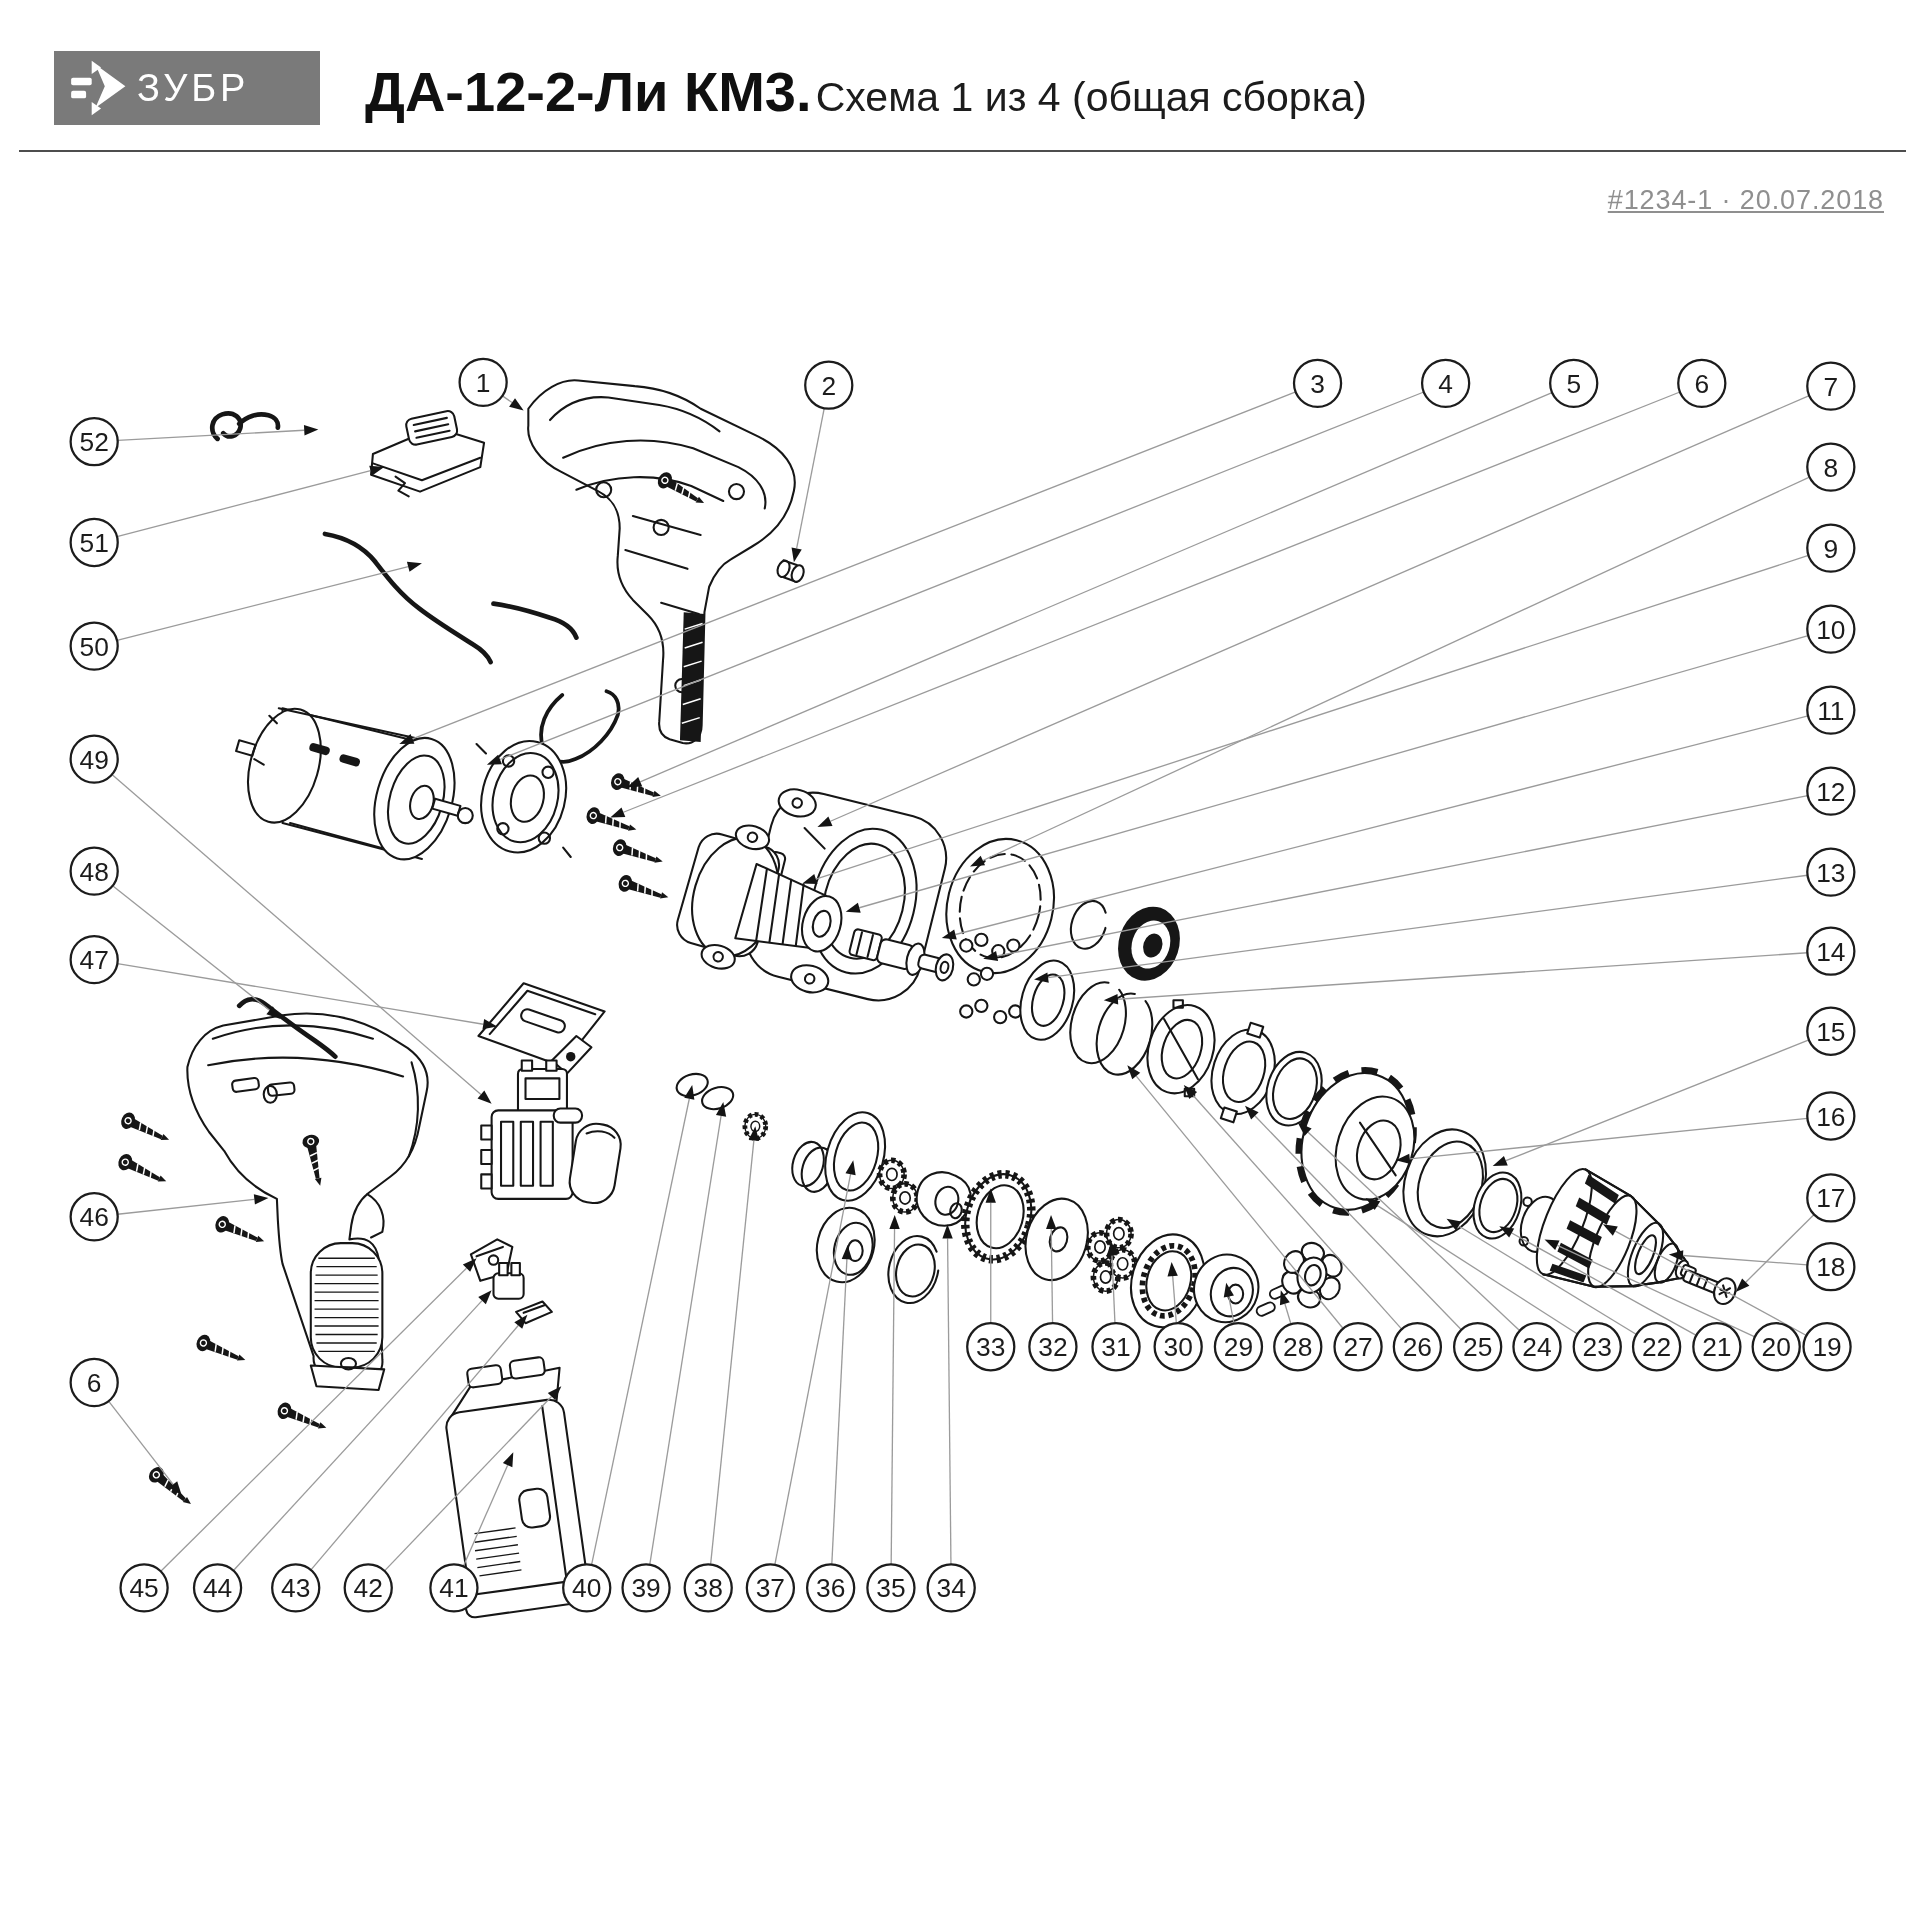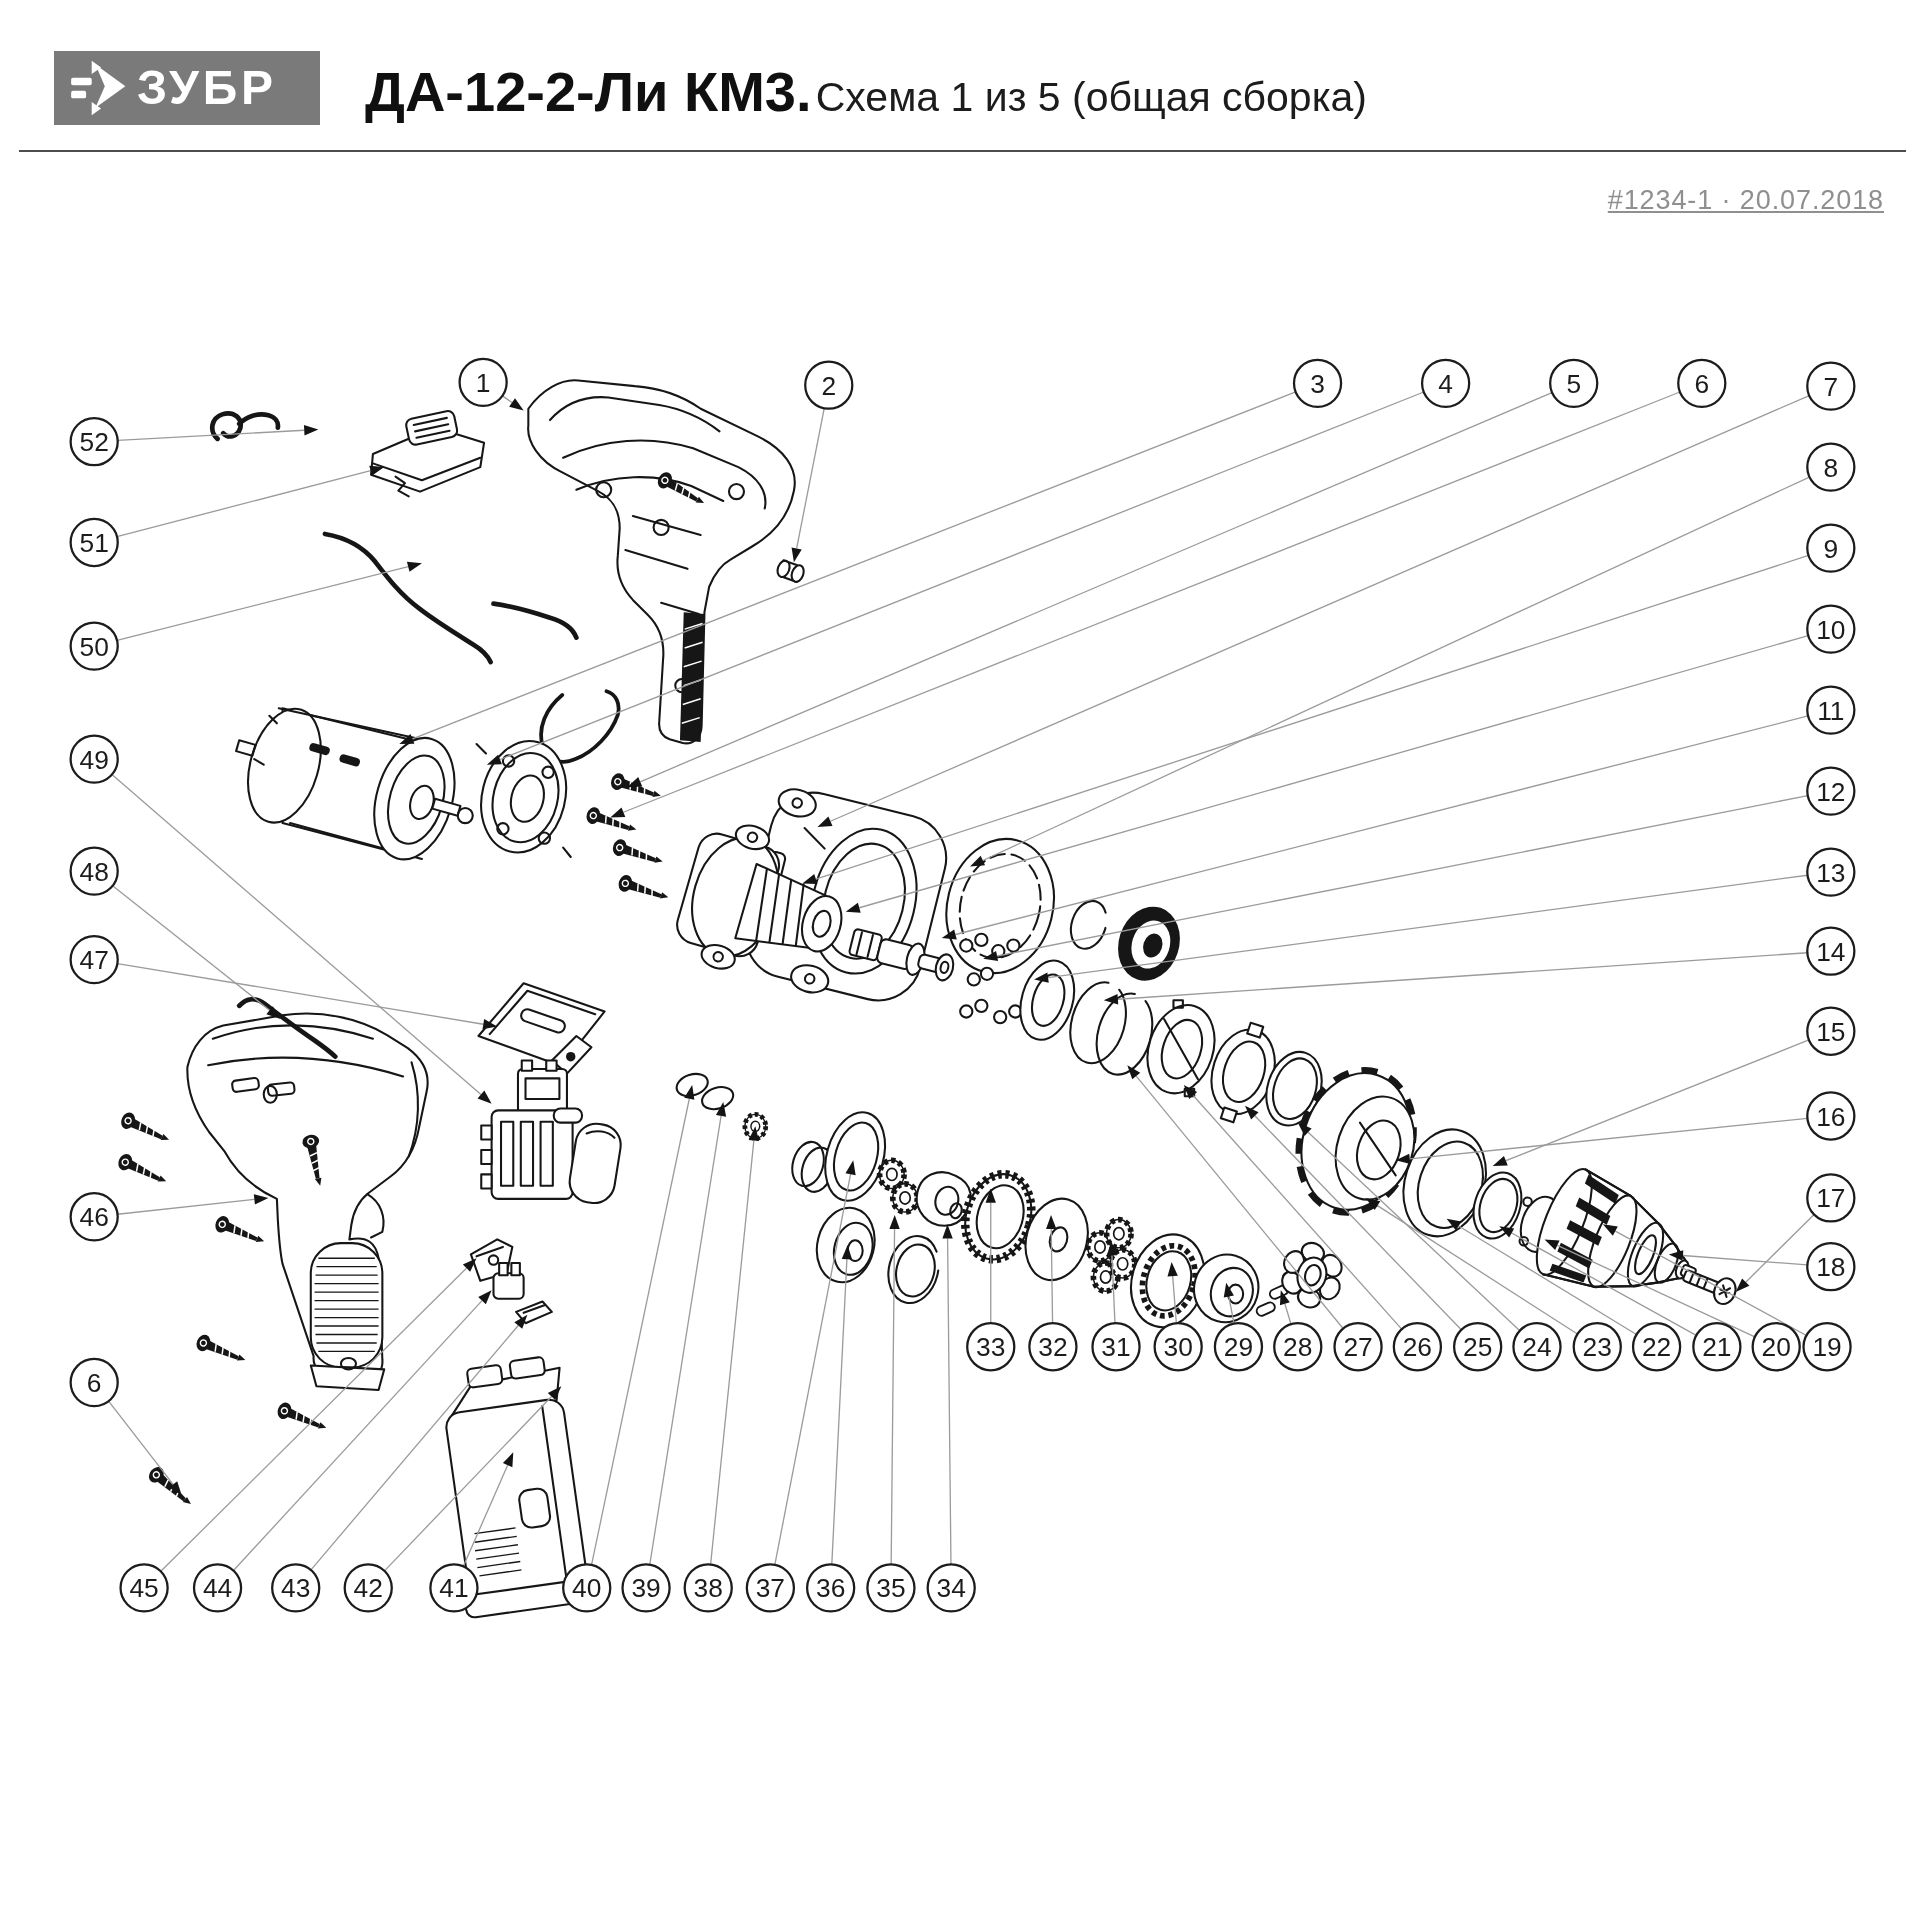--- a/index.html
+++ b/index.html
@@ -2,21 +2,21 @@
 <html style="font-size:15px"><head>
 <meta charset="utf-8">
 <style>
   html,body{margin:0;padding:0;background:#fff;}
   .page{position:relative;width:1925px;height:1925px;background:#fff;overflow:hidden;
         font-family:"Liberation Sans",sans-serif;}
   #diagram{position:absolute;left:0;top:0;}
   
   .logo{position:absolute;left:54px;top:51px;width:266px;height:74px;background:#7a7a7a;
         display:flex;align-items:center;justify-content:flex-start;}
-  .logo-text{color:#fff;font-weight:bold;font-size:48px;letter-spacing:3.8px;line-height:1;}
+  .logo-text{color:#fff;font-weight:normal;font-size:38px;letter-spacing:3.8px;line-height:1;}
   .title{position:absolute;left:365px;top:59px;white-space:nowrap;color:#101010;}
   .t-bold{font-size:56px;font-weight:bold;}
   .t-reg{font-size:41px;font-weight:normal;color:#1c1c1c;}
   .rule{position:absolute;left:19px;top:150px;width:1887px;height:0;border-top:2.4px solid #4d4d4d;}
   .docnum{position:absolute;right:41px;top:185px;font-size:27px;color:#8f8f8f;letter-spacing:0.9px;text-decoration:underline;}
   
   .wh{fill:#ffffff;stroke:#161616;stroke-width:2.2px;stroke-linejoin:round;}
   .ln{fill:none;stroke:#161616;stroke-width:2.2px;stroke-linejoin:round;stroke-linecap:round;}
   .thin{fill:none;stroke:#161616;stroke-width:1.4px;}
   .dk{fill:#161616;stroke:none;}
@@ -779,20 +779,20 @@
           <rect x="4" y="34" width="16" height="8" rx="2"></rect>
           <polygon points="30,6 62,29 30,52 40,29"></polygon>
           <polygon points="26,2 36,9 26,16"></polygon>
           <polygon points="26,46 36,53 26,60"></polygon>
         </g>
       </svg>
       <span class="logo-text">ЗУБР</span>
     </div>
     <div class="title">
       <span class="t-bold">ДА-12-2-Ли КМ3.</span>
-      <span class="t-reg">Схема 1 из 5 (общая сборка)</span>
+      <span class="t-reg">Схема 1 из 4 (общая сборка)</span>
     </div>
   </header>
   <div class="rule"></div>
   <div class="docnum">#1234-1 · 20.07.2018</div>
 
 </div>
 
 
 </body></html>

